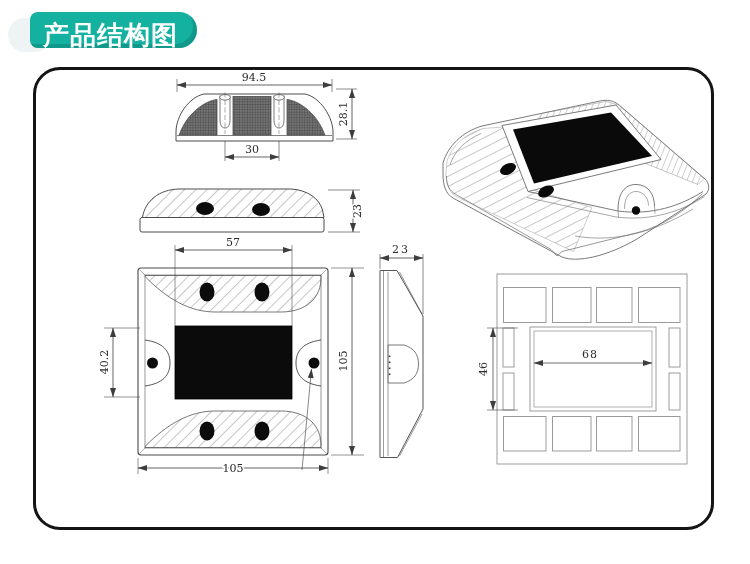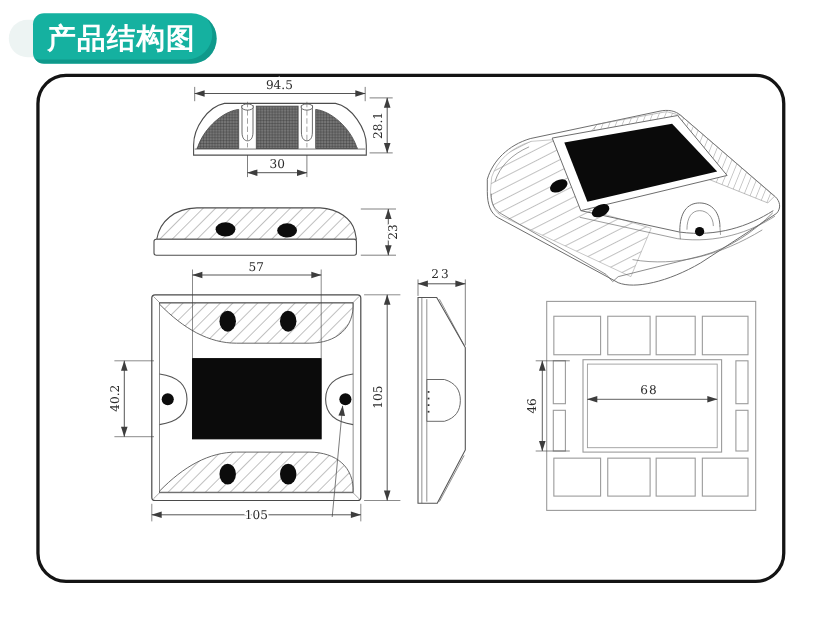--- a/index.html
+++ b/index.html
@@ -5,21 +5,21 @@
   html,body{margin:0;padding:0;}
   body{
     width:750px;height:564px;position:relative;background:#ffffff;
     font-family:"Liberation Sans", sans-serif;overflow:hidden;
   }
   .badge-glow{
     position:absolute;left:8px;top:18px;width:44px;height:34px;
     border-radius:17px;background:#edf4f3;
   }
   .badge{
-    position:absolute;left:30px;top:12px;width:167px;height:46px;
+    position:absolute;left:30px;top:12px;width:167px;height:36px;
     background:#15b1a0;
     border-radius:10px 23px 23px 10px;
     box-shadow:inset -4px -4px 0 rgba(9,125,112,0.45);
     color:#ffffff;font-size:26px;font-weight:bold;letter-spacing:1px;
     line-height:46px;padding-left:13px;box-sizing:border-box;
   }
   .frame{
     position:absolute;left:33px;top:67px;width:681px;height:463px;
     box-sizing:border-box;border:3.5px solid #141414;border-radius:27px;
     background:#ffffff;

